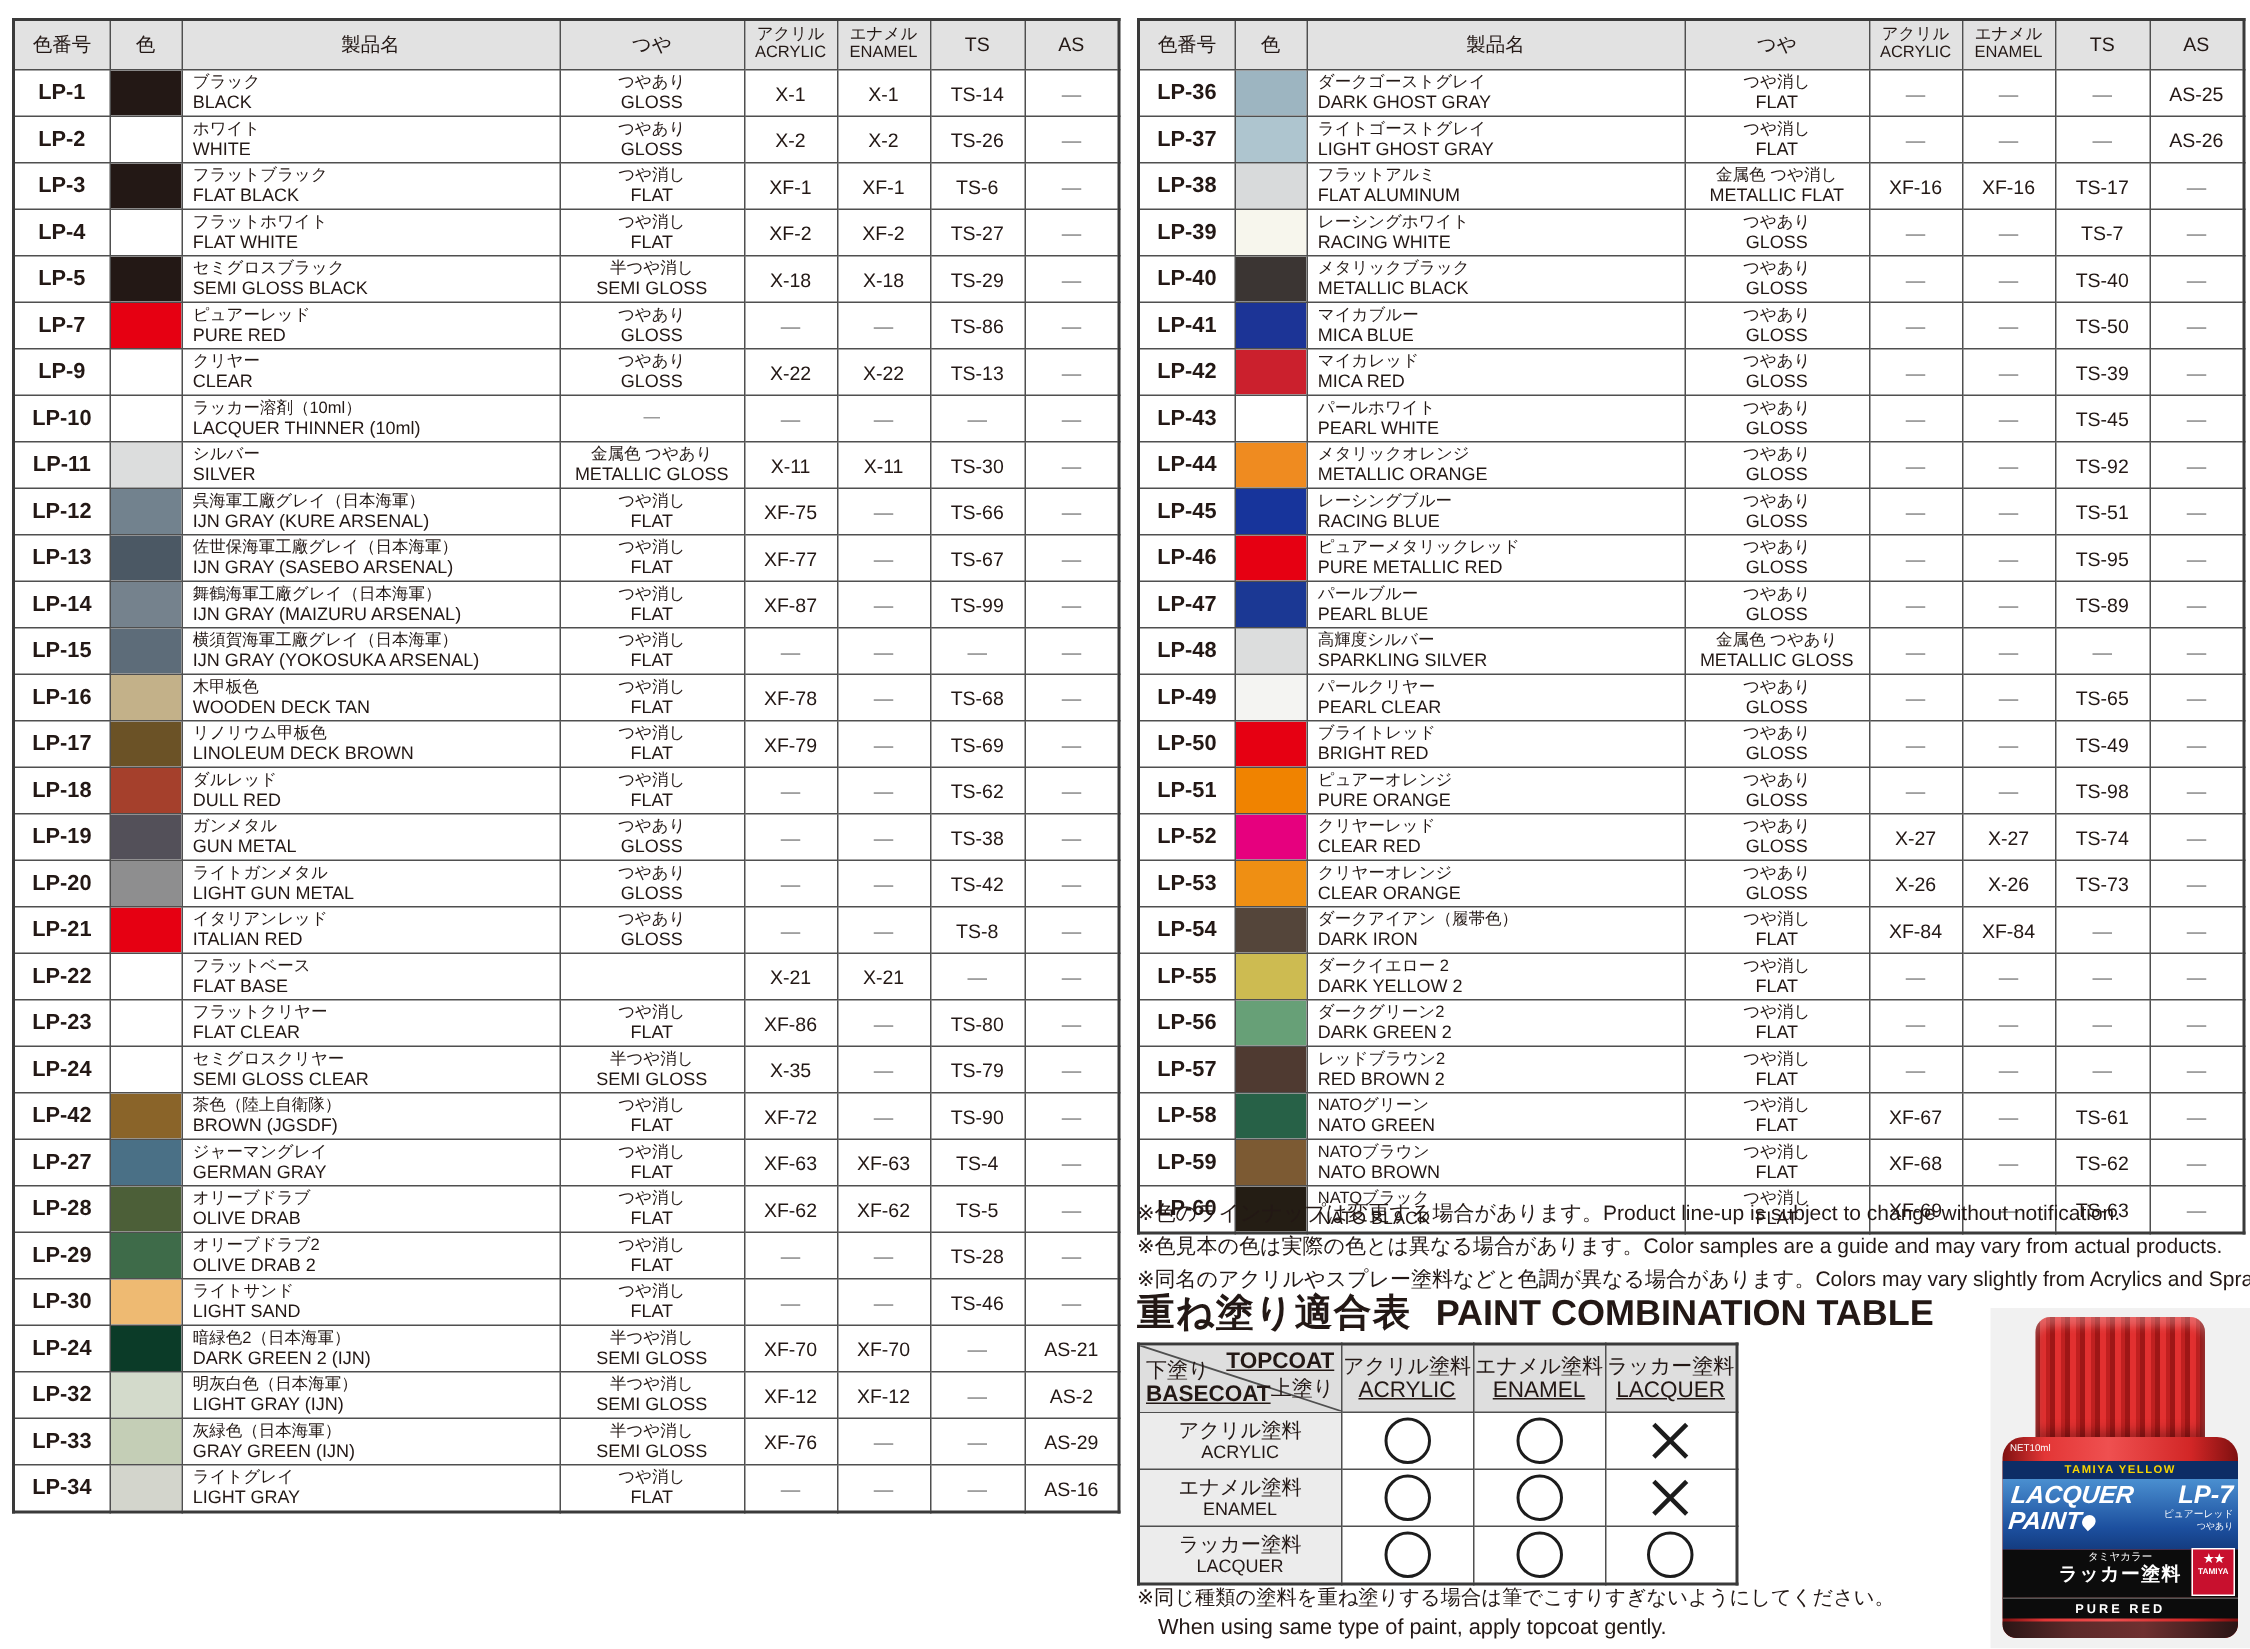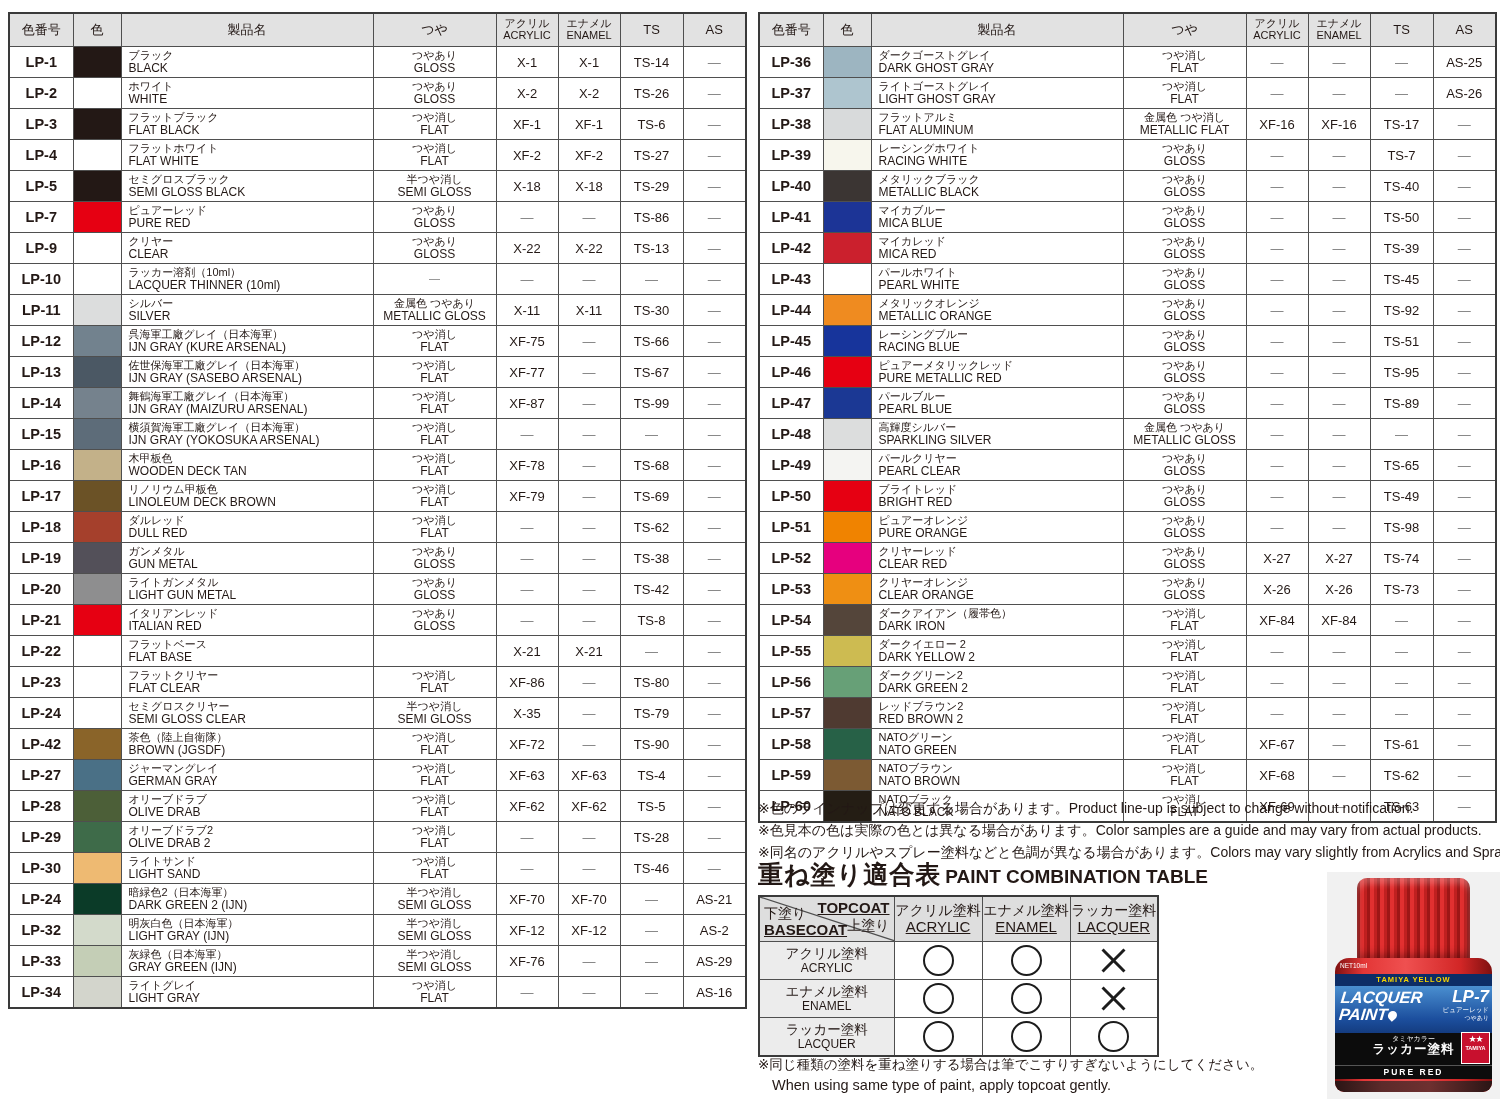--- a/index.html
+++ b/index.html
@@ -34,21 +34,21 @@
   td.c-gloss .jp{font-size:11px;line-height:1.2;}
   td.c-gloss .en{font-size:12px;line-height:1.15;}
   td.c-code{font-size:13px;text-align:center;}
   .dash{color:#7a7a7a;}
   
   .notes{position:absolute;left:758px;top:797px;width:742px;}
   .notes .note-line{font-size:14px;line-height:22px;white-space:nowrap;}
   
   .combo-title{position:absolute;left:758px;top:858px;white-space:nowrap;}
   .combo-title .jp{font-size:25px;font-weight:bold;letter-spacing:1px;}
-  .combo-title .en{font-size:19px;font-weight:bold;margin-left:4px;}
+  .combo-title .en{font-size:24px;font-weight:bold;margin-left:16px;}
   table.combo-table{
     position:absolute;left:758px;top:895px;border-collapse:collapse;table-layout:fixed;
     width:399px;border:2px solid #3a3a3a;
   }
   .combo-table th,.combo-table td{border:1px solid #4f4f4f;padding:0;text-align:center;vertical-align:middle;}
   .combo-table thead th{background:#dedede;height:44px;font-weight:normal;}
   .combo-table thead th .jp{font-size:14px;line-height:1.2;}
   .combo-table thead th .en{font-size:15px;line-height:1.1;text-decoration:underline;}
   .combo-table tbody th{background:#ececec;font-weight:normal;height:37px;}
   .combo-table tbody th .jp{font-size:13.5px;line-height:1.2;}

